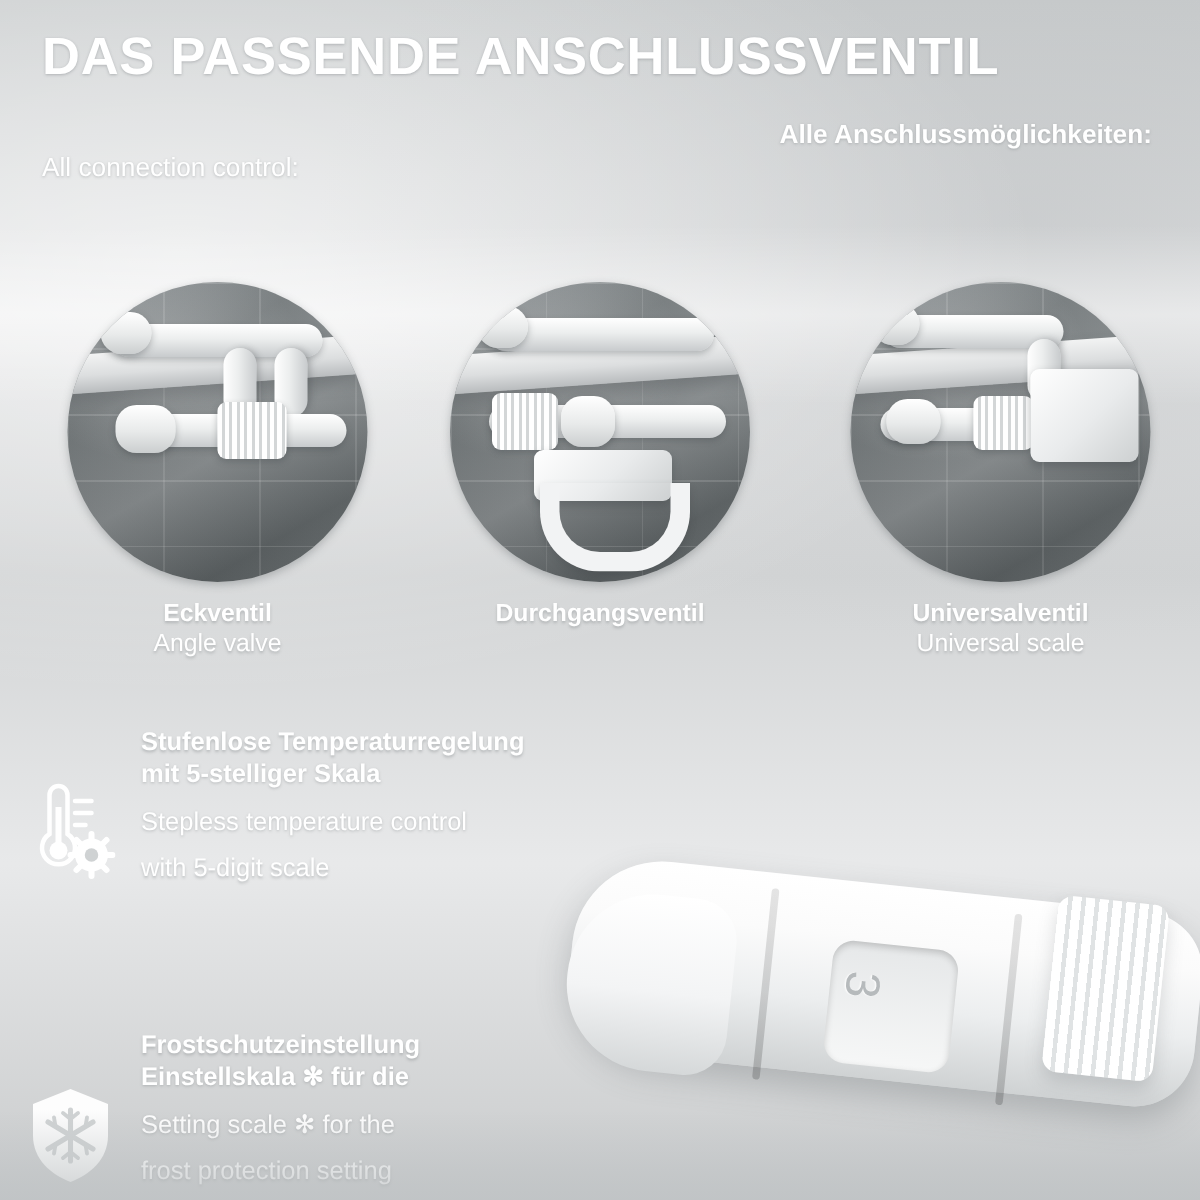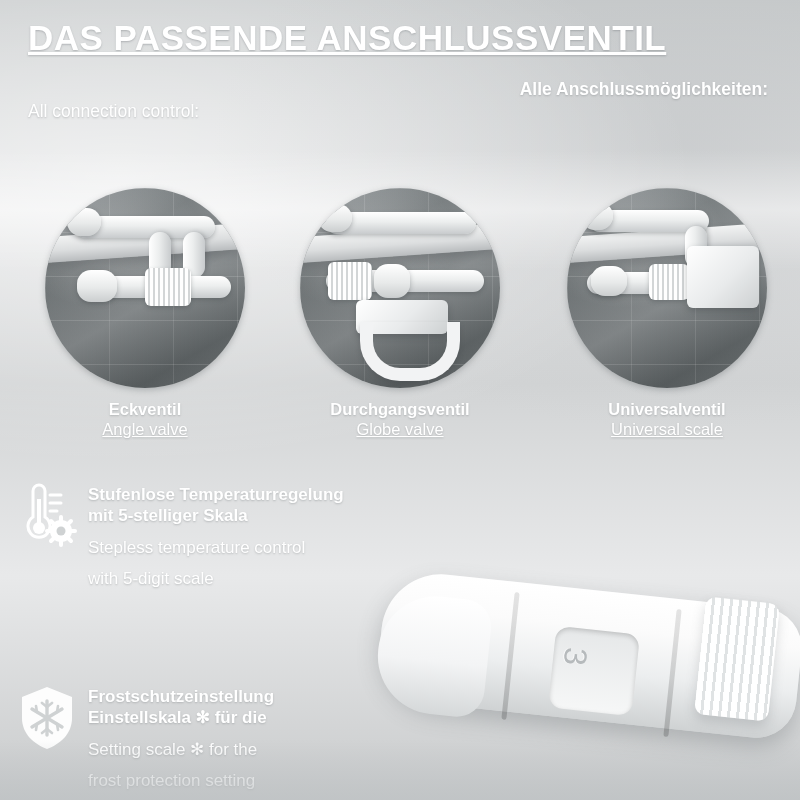--- a/index.html
+++ b/index.html
@@ -44,21 +44,20 @@
     top: 20px;
     width: 740px;
   }
   .title-de {
     font-size: 35px;
     font-weight: bold;
     letter-spacing: 0.5px;
     color: #ffffff;
     line-height: 1.05;
     text-shadow: 0 1px 2px rgba(120,125,128,0.45);
-    text-decoration: underline;
   }
   .title-en {
     font-size: 30px;
     font-weight: normal;
     letter-spacing: 0.4px;
     color: #ffffff;
     line-height: 1.1;
     margin-top: 2px;
     text-shadow: 0 1px 2px rgba(120,125,128,0.4);
   }
@@ -173,29 +172,28 @@
     font-weight: bold;
     color: #ffffff;
     text-shadow: 0 1px 2px rgba(120,125,128,0.4);
   }
   .valve-label-en {
     font-size: 16.5px;
     font-weight: normal;
     color: #ffffff;
     text-shadow: 0 1px 2px rgba(120,125,128,0.4);
     margin-top: 1px;
-    text-decoration: underline;
   }
 
   
   .feature {
     position: absolute;
     display: flex;
-    align-items: flex-start;
-    gap: 10px;
+    align-items: flex-end;
+    gap: 16px;
   }
   .feature.f1 { left: 16px; top: 482px; width: 430px; }
   .feature.f2 { left: 16px; top: 684px; width: 430px; }
 
   .feat-icon {
     flex: 0 0 auto;
     width: 62px;
     height: 68px;
     display: flex;
     align-items: center;
@@ -336,21 +334,20 @@
         <div class="shelf"></div>
         <div class="pipe-h" style="left:26px; top:24px; width:150px;"></div>
         <div class="knob" style="left:18px; top:16px; width:34px; height:28px;"></div>
         <div class="pipe-h" style="left:26px; top:82px; width:158px;"></div>
         <div class="ribbed" style="left:28px; top:74px; width:44px; height:38px;"></div>
         <div class="knob" style="left:74px; top:76px; width:36px; height:34px;"></div>
         <div class="box-valve" style="left:56px; top:112px; width:92px; height:34px;"></div>
         <div class="ubend" style="left:60px; top:134px;"></div>
       </div>
       <div class="valve-label-de">Durchgangsventil</div>
-      <div class="valve-label-en">Globe valve</div>
     </div>
 
     <div class="valve-item v3">
       <div class="circle">
         <div class="tilewall"></div>
         <div class="shelf"></div>
         <div class="pipe-h" style="left:22px; top:22px; width:120px;"></div>
         <div class="knob" style="left:14px; top:14px; width:32px; height:28px;"></div>
         <div class="pipe-v" style="left:118px; top:38px; height:42px;"></div>
         <div class="pipe-h" style="left:20px; top:84px; width:120px;"></div>

